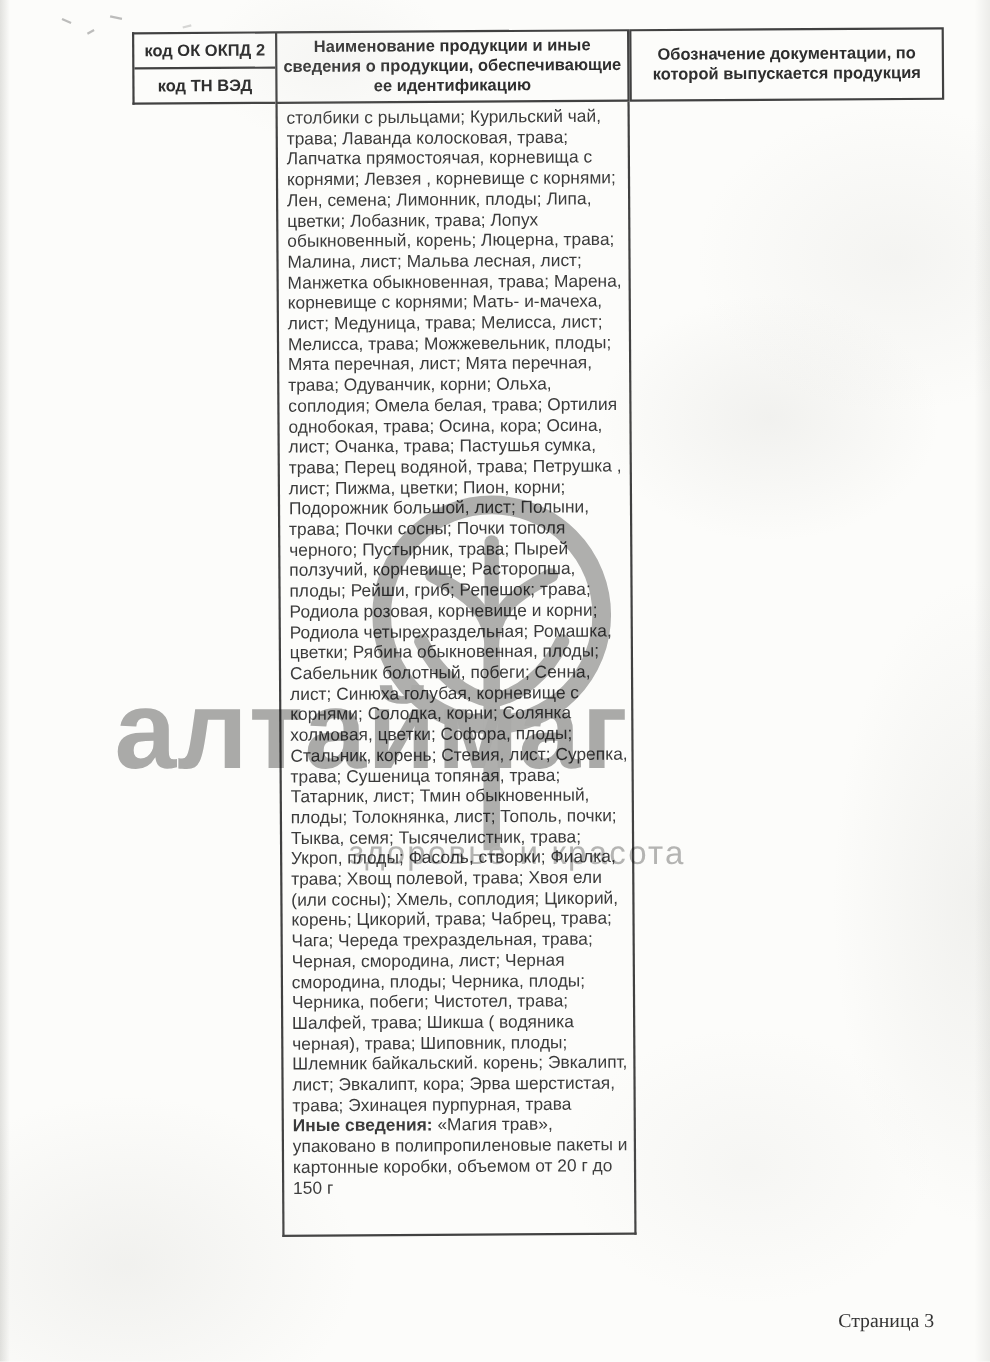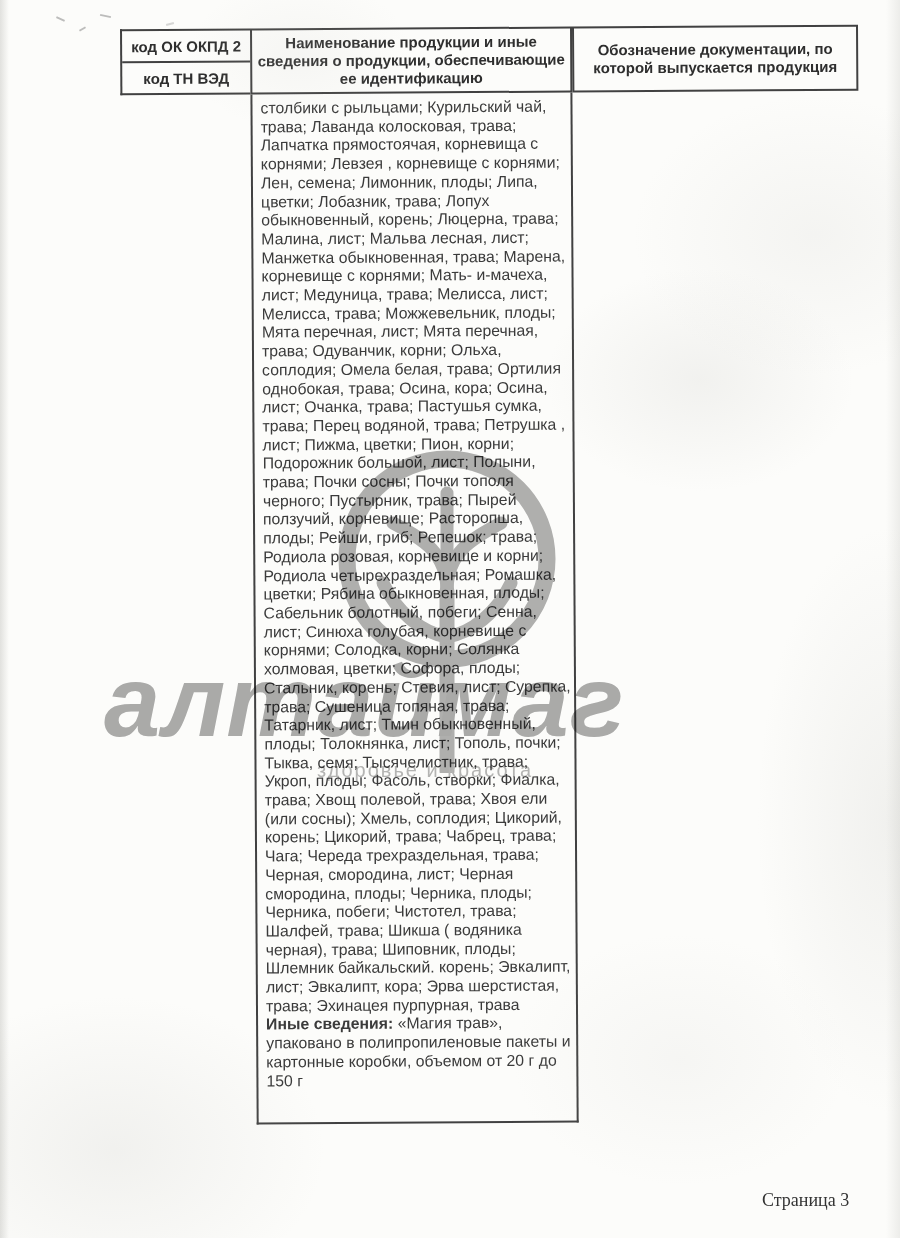--- a/index.html
+++ b/index.html
@@ -39,26 +39,26 @@
     margin-left:130px;width:322px;height:1030px;box-sizing:border-box;
     border:2px solid #414141;border-top:none;
     padding:5px 3px 0 8px;
     font-size:15.8px;line-height:18.7px;color:#3b3b3b;
   }
   .body-cell p{margin:0;}
   
   .watermark{position:absolute;inset:0;z-index:4;pointer-events:none;mix-blend-mode:multiply;opacity:.85;}
   .wm-logo{position:absolute;left:325px;top:441px;}
   .wm-brand{
-    position:absolute;left:104px;top:651px;line-height:1;white-space:nowrap;
-    font-size:101px;font-weight:bold;letter-spacing:1px;color:#9d9d9d;font-style:italic;
+    position:absolute;left:104px;top:614px;line-height:1;white-space:nowrap;
+    font-size:101px;font-weight:bold;letter-spacing:1px;color:#9d9d9d;
   }
   .wm-tagline{
     position:absolute;left:317px;top:759px;white-space:nowrap;
-    font-size:20px;letter-spacing:2px;color:#a9a9a9;
+    font-size:30px;letter-spacing:2px;color:#a9a9a9;
   }
   
   .page-num{
     position:absolute;left:762px;top:1190px;z-index:2;
     font-family:"Liberation Serif", serif;font-size:18px;color:#333;
   }
 </style>
 </head>
 <body>
 

